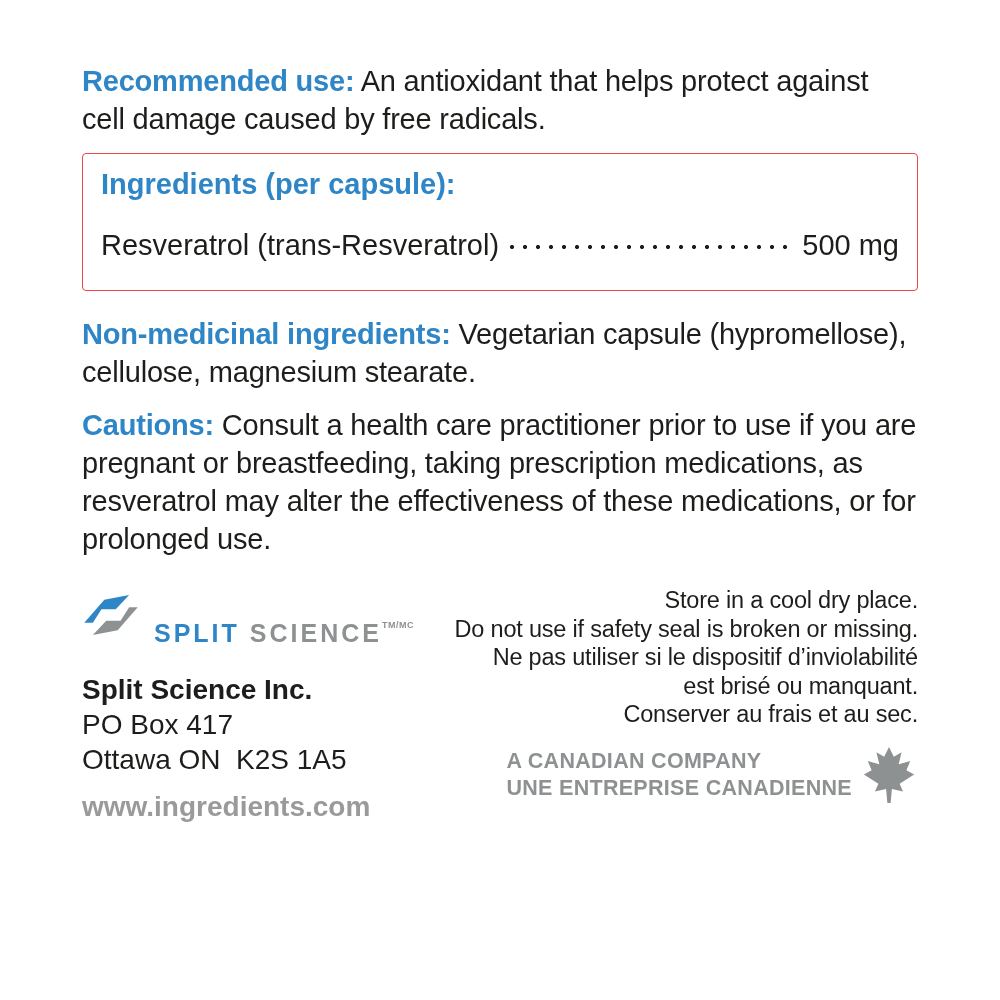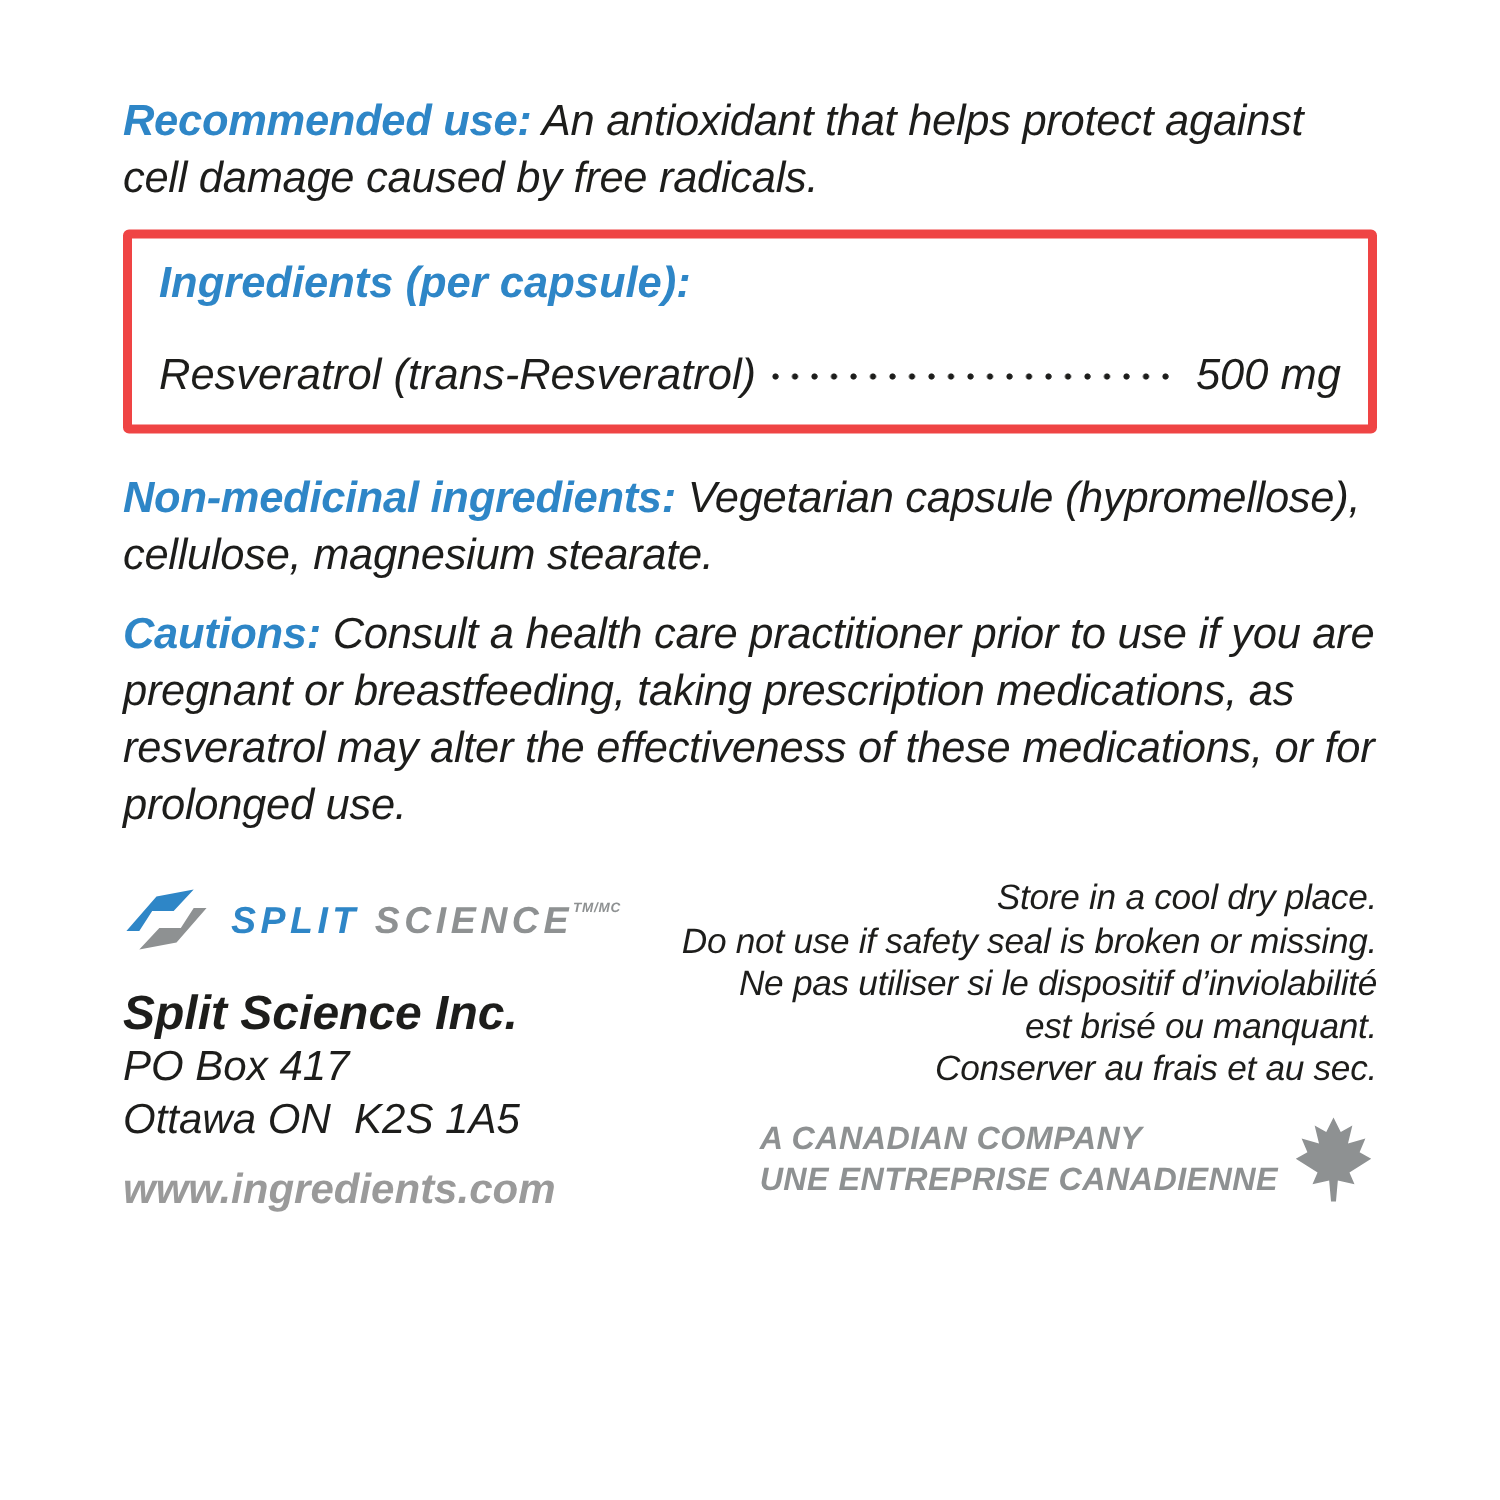--- a/index.html
+++ b/index.html
@@ -6,36 +6,35 @@
   body {
     width: 1000px; height: 1000px;
     font-family: "Liberation Sans", sans-serif;
     color: #1d1d1b;
     overflow: hidden;
   }
   .label-page {
     box-sizing: border-box;
     width: 1000px; height: 1000px;
     padding: 62px 82px 0 82px;
-    font-style: italic;
   }
   .para {
     font-size: 29px;
     line-height: 38px;
     margin: 0 0 15px 0;
     letter-spacing: -0.2px;
   }
   .blue { color: #2e86c7; font-weight: 700; }
   .block-line { display: block; }
 
   
   .ing-box {
-    border: 6px solid #ef4444;
+    border: 1px solid #ef4444;
     border-radius: 4px;
-    padding: 10px 18px 14px 18px;
+    padding: 10px 18px 26px 18px;
     margin: 8px 0 24px 0;
   }
   .ing-heading { font-size: 29px; line-height: 40px; }
   .ing-row {
     display: flex;
     align-items: baseline;
     font-size: 29px;
     line-height: 38px;
   }
   .ing-name { white-space: nowrap; }
@@ -52,30 +51,30 @@
 
   
   .footer { display: flex; margin-top: 28px; }
   .f-left { width: 356px; flex: 0 0 356px; }
   .f-right { flex: 1 1 auto; text-align: right; }
 
   .logo-row { display: flex; align-items: flex-start; margin: 8px 0 24px 0; }
   .logo-mark { width: 58px; height: 42px; margin-right: 14px; }
   .logo-text {
     font-size: 25px; font-weight: 700; letter-spacing: 3px;
-    margin-top: 8px; white-space: nowrap;
+    margin-top: 25px; white-space: nowrap;
   }
   .logo-split { color: #2e86c7; }
   .logo-science { color: #8e9192; }
   .logo-tm {
     font-size: 9px; color: #8e9192; font-weight: 700;
     letter-spacing: 0.5px; vertical-align: 14px;
   }
 
-  .company-name { font-size: 32px; line-height: 35px; font-weight: 700; }
+  .company-name { font-size: 28px; line-height: 35px; font-weight: 700; }
   .addr-line { font-size: 28px; line-height: 35px; white-space: pre; }
   .website { font-size: 28px; line-height: 35px; font-weight: 700; color: #9a9a9a; margin-top: 12px; }
 
   .safety-line { font-size: 23.5px; line-height: 28.5px; letter-spacing: -0.2px; }
 
   .canadian-row {
     display: flex; justify-content: flex-end; align-items: center;
     margin-top: 16px;
   }
   .canadian-text {

